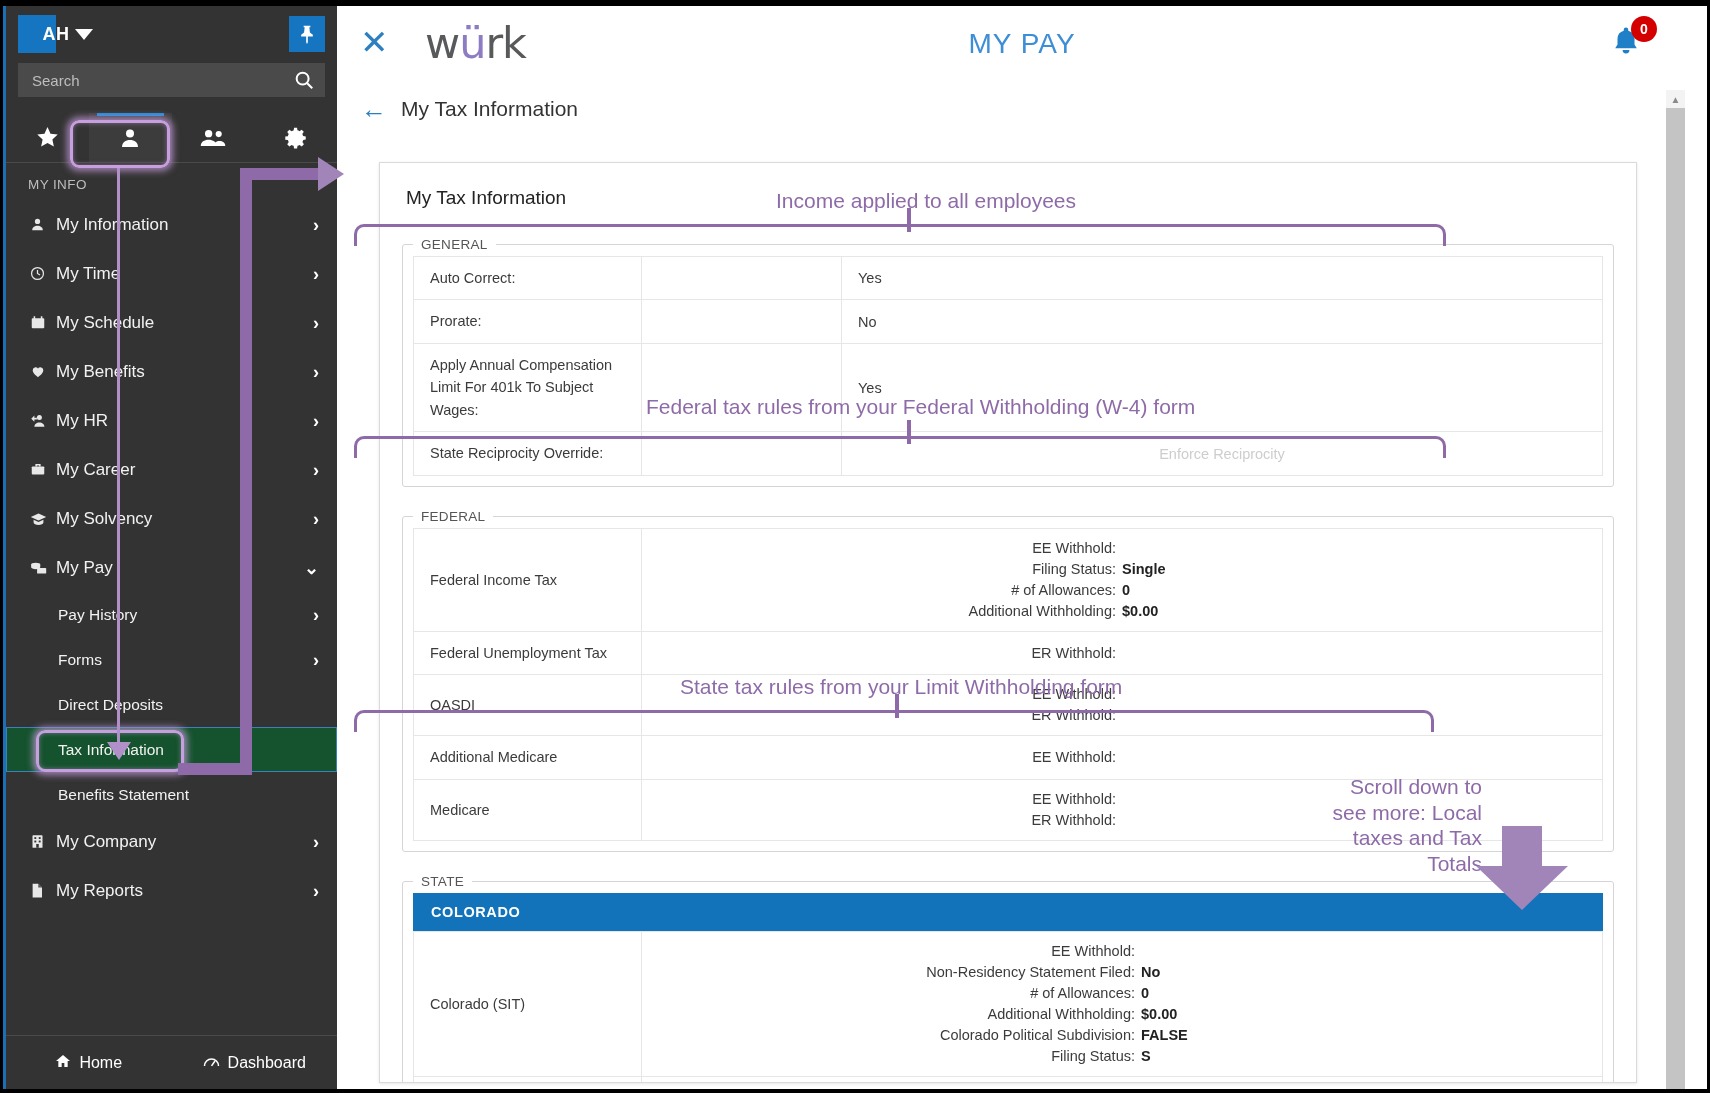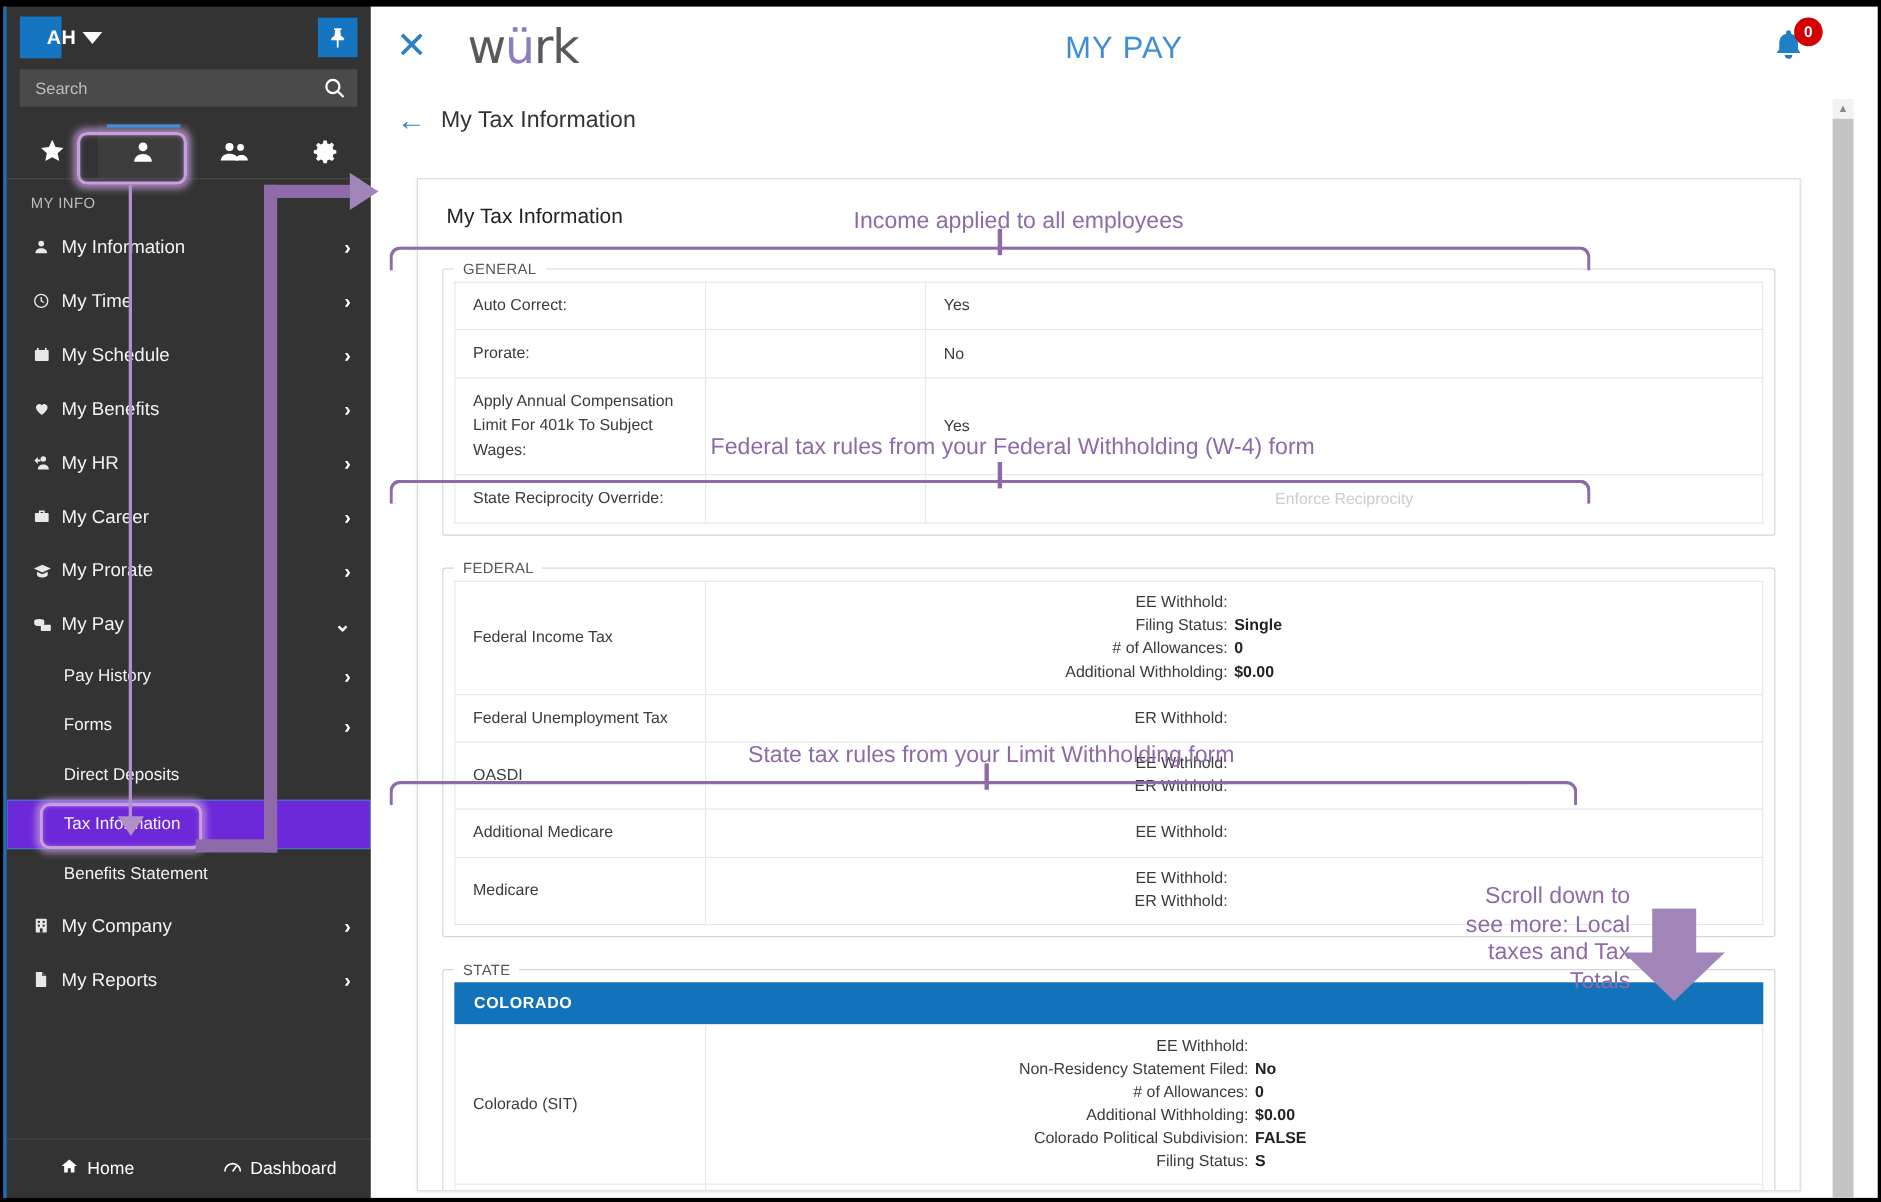--- a/index.html
+++ b/index.html
@@ -64,21 +64,21 @@
   .menu { flex:1; overflow:hidden; }
   .mi {
     display:flex; align-items:center; height:49px;
     padding-left:24px; padding-right:18px; font-size:17px; color:#f2f2f2;
     cursor:pointer; position:relative;
   }
   .mi .mi-ico { width:26px; font-size:15px; color:#e8e8e8; display:flex; align-items:center; }
   .mi .mi-lbl { flex:1; }
   .mi .chev { font-size:18px; font-weight:700; color:#fff; line-height:1; }
   .mi.sub { padding-left:52px; font-size:15.5px; height:45px; }
-  .mi.selected { outline:1px solid #3b7fbd; outline-offset:-1px; background:#6d28d9; }
+  .mi.selected { outline:1px solid #3b7fbd; outline-offset:-1px; background:#14532d; }
 
   .sb-foot {
     border-top:1px solid #4a4a4a; height:54px; display:flex;
     align-items:center; font-size:16px;
   }
   .sb-foot .fitem { display:flex; align-items:center; gap:8px; width:50%; justify-content:center; cursor:pointer; }
 
   
   #main {
     position:absolute; left:337px; top:6px; width:1370px; height:1083px;
@@ -291,21 +291,21 @@
         <span class="chev">›</span>
       </div>
 
       <div class="mi">
         <span class="mi-ico">
           <svg width="17" height="14" viewBox="0 0 24 20" fill="#e8e8e8">
               <path d="M12 2 1 7l11 5 11-5z"></path>
               <path d="M5 11v4c0 2 3.5 3.5 7 3.5s7-1.5 7-3.5v-4l-7 3.2z"></path>
             </svg>
           </span>
-        <span class="mi-lbl">My Prorate</span>
+        <span class="mi-lbl">My Solvency</span>
         <span class="chev">›</span>
       </div>
 
       <div class="mi">
         <span class="mi-ico">
           <svg width="17" height="14" viewBox="0 0 24 20" fill="#e8e8e8">
               <ellipse cx="8" cy="5" rx="6.5" ry="2.6"></ellipse>
               <path d="M1.5 5v4c0 1.5 2.9 2.7 6.5 2.7S14.5 10.5 14.5 9V5"></path>
               <rect x="10" y="10" width="13" height="8" rx="1"></rect>
             </svg>
@@ -574,21 +574,21 @@
     <div class="pbar" style="left:907px;top:208px;width:4px;height:24px;"></div>
 
     <div class="ann-txt" style="left:646px;top:394px;">Federal tax rules from your Federal Withholding (W-4) form</div>
     <div class="brace" style="left:354px;top:436px;width:1092px;height:22px;"></div>
     <div class="pbar" style="left:907px;top:420px;width:4px;height:24px;"></div>
 
     <div class="ann-txt" style="left:680px;top:674px;">State tax rules from your Limit Withholding form</div>
     <div class="brace" style="left:354px;top:710px;width:1080px;height:22px;"></div>
     <div class="pbar" style="left:895px;top:694px;width:4px;height:24px;"></div>
 
-    <div class="ann-txt right" style="left:1330px;top:802px;width:152px;">Scroll down
+    <div class="ann-txt right" style="left:1330px;top:774px;width:152px;">Scroll down
 to see
 more:
 Local taxes
 and
 Tax Totals</div>
     <div class="pbar" style="left:1502px;top:826px;width:40px;height:48px;background:#a184b8;"></div>
     <div class="ptri" style="left:1476px;top:866px;border-left:46px solid transparent;border-right:46px solid transparent;border-top:44px solid #a184b8;"></div>
   </div>
 
 </div>

